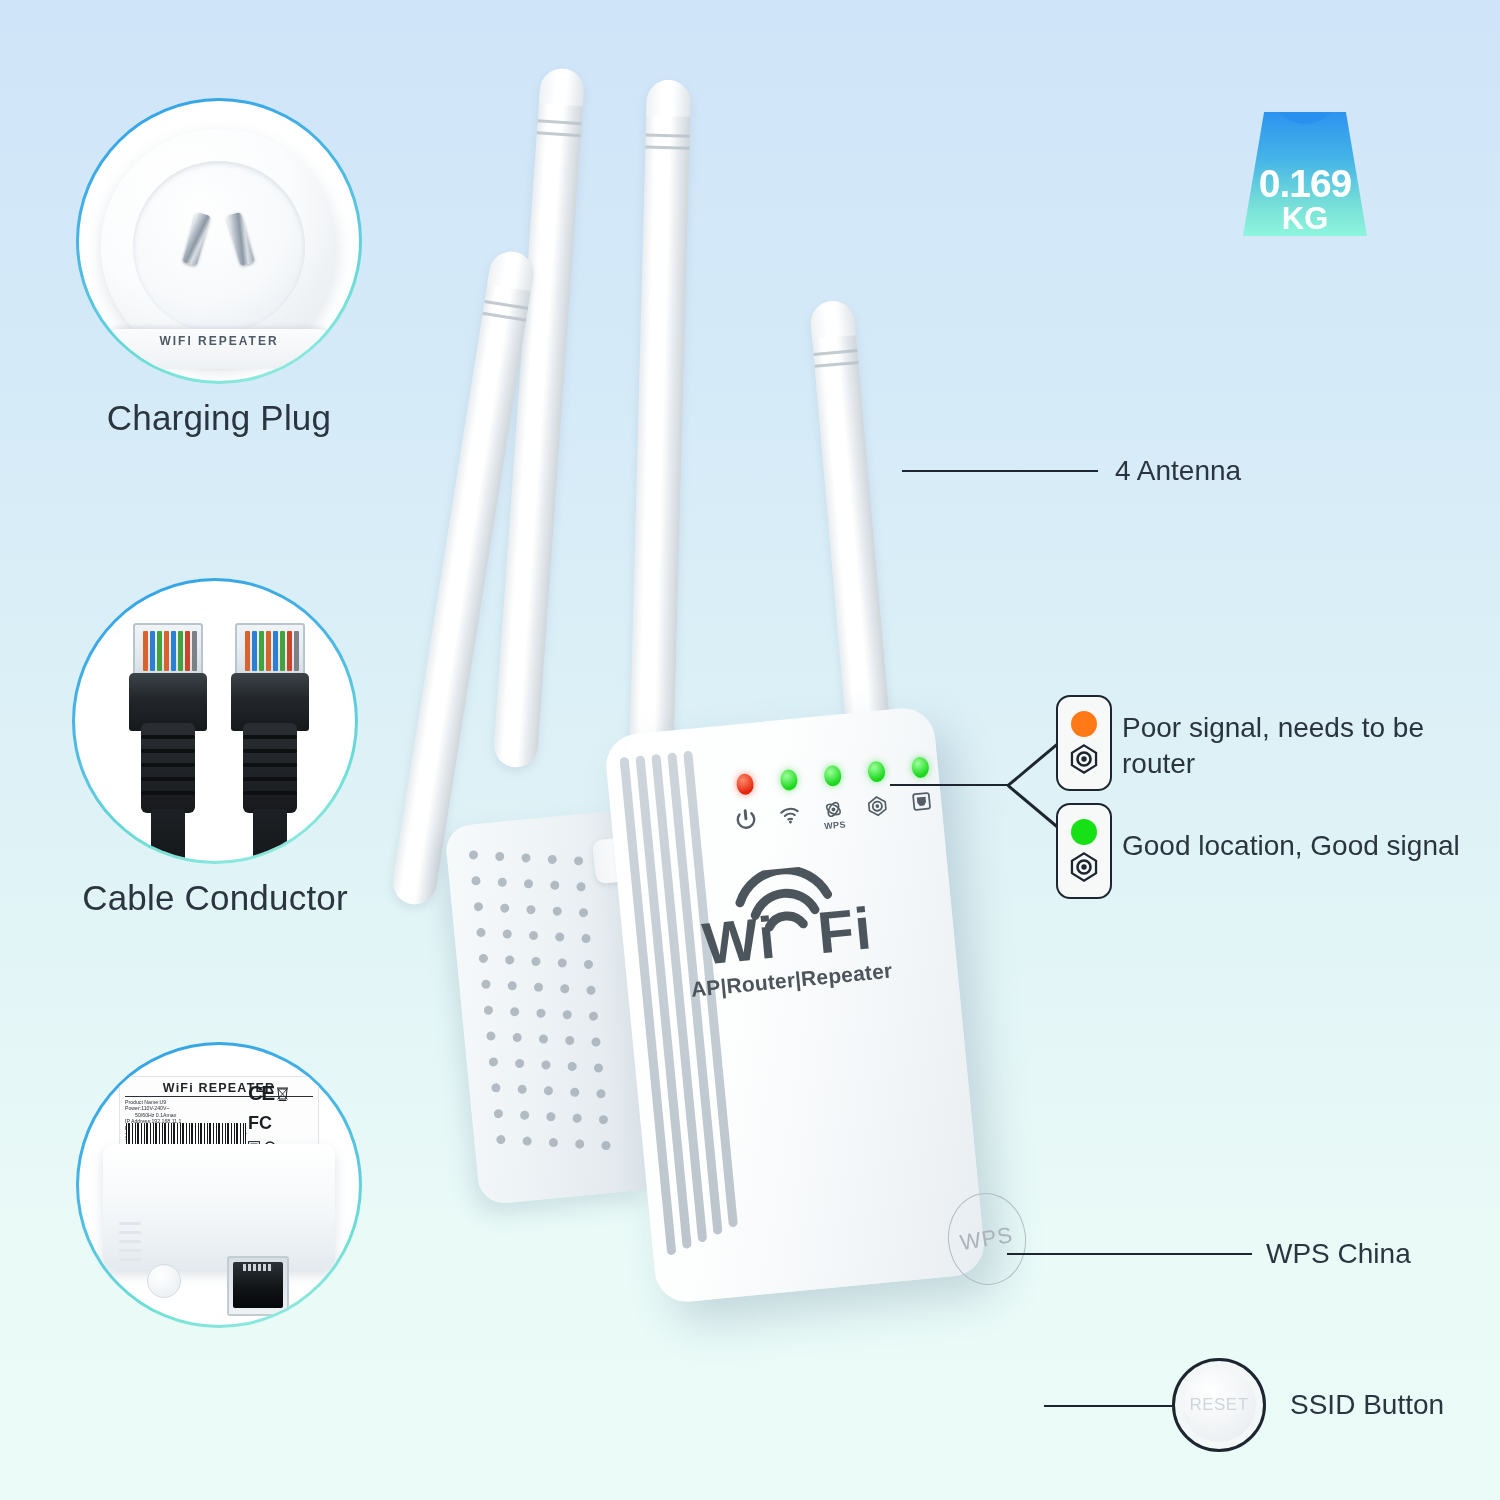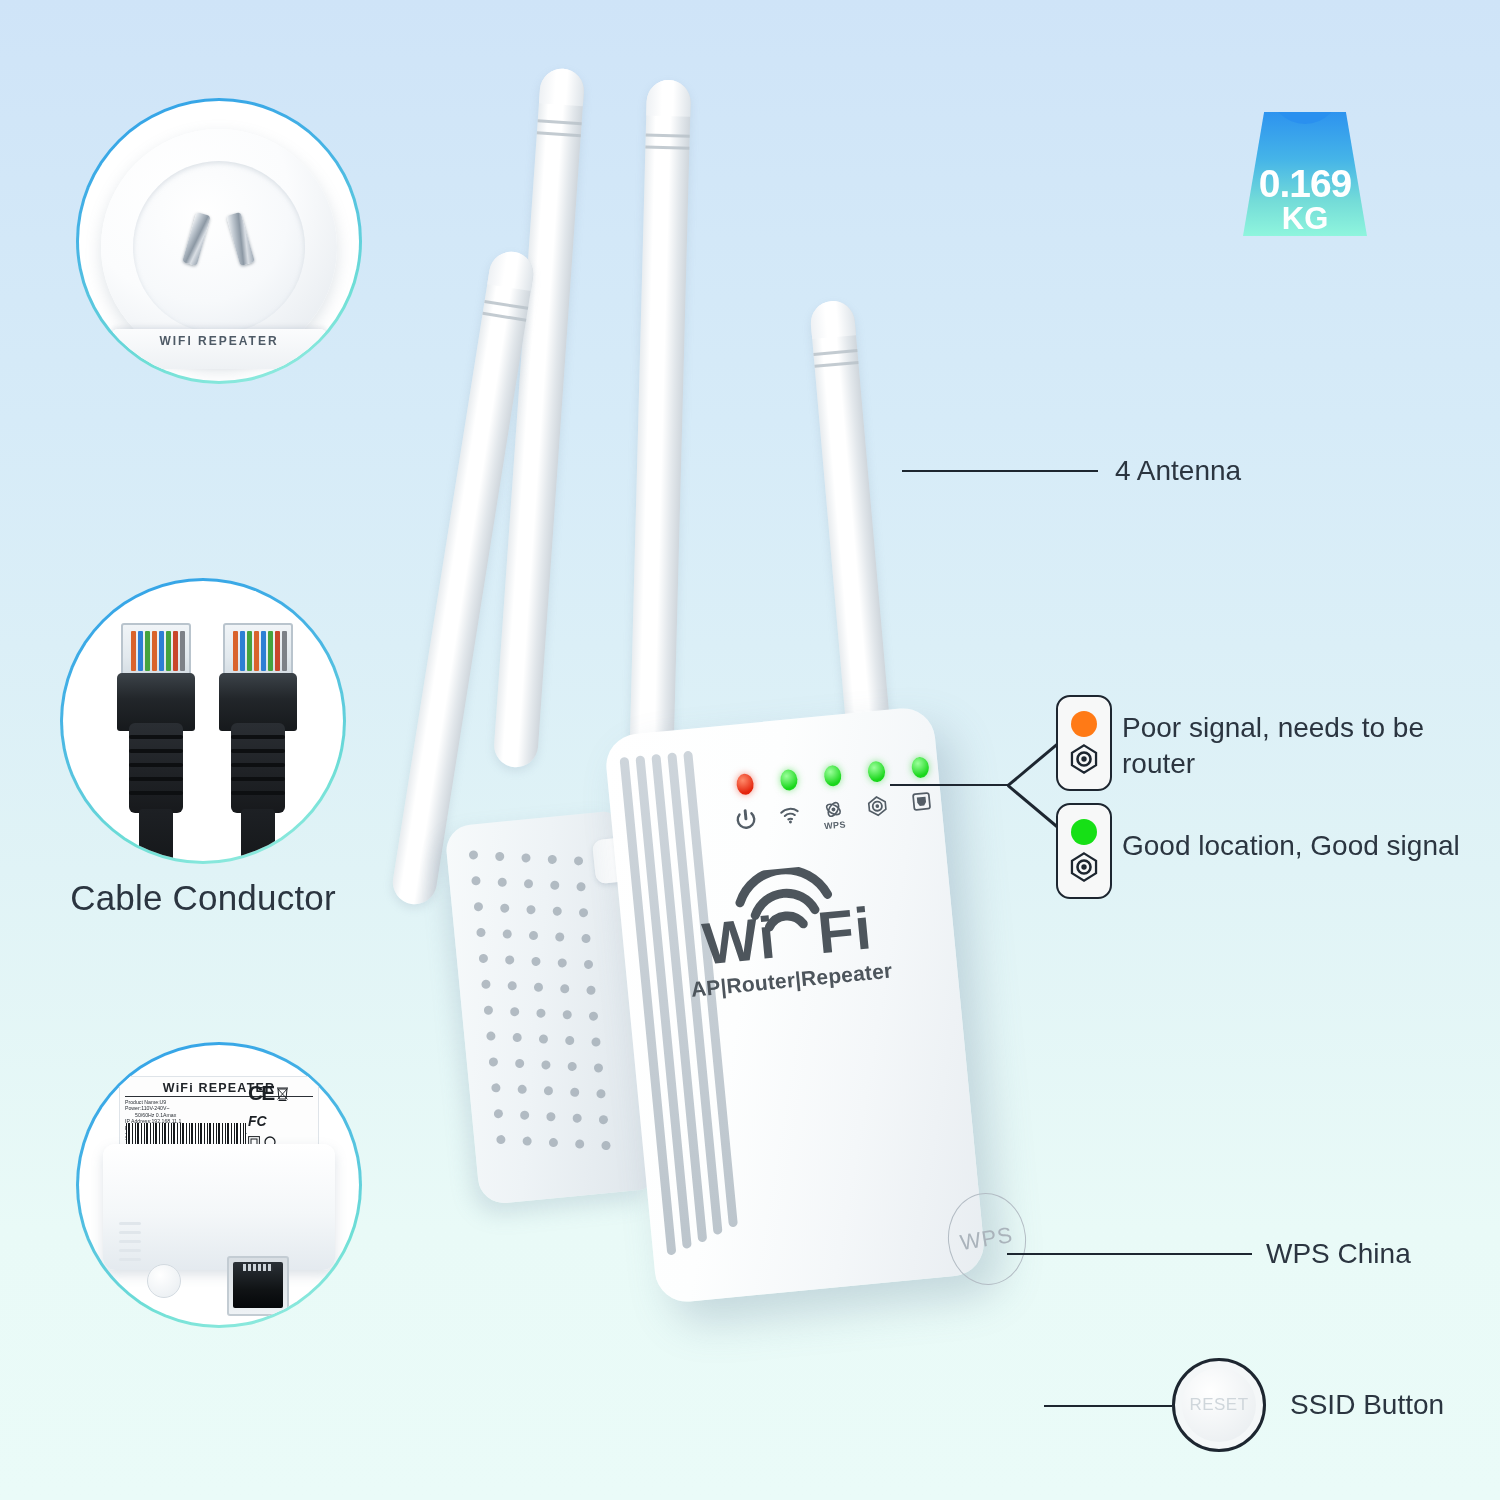--- a/index.html
+++ b/index.html
@@ -105,21 +105,21 @@
     text-align:center; font-size:12.5px; font-weight:700; color:#202429;
     letter-spacing:1.2px; border-bottom:1px solid #2b3036; padding-bottom:1px;
   }
   .bs-lines { font-size:5.2px; line-height:6.4px; color:#2a2f35; margin-top:2px; width:120px; }
   .bs-ssid { font-size:6px; color:#22262b; margin-top:2px; border-top:1px solid #9aa3ab; padding-top:1px; width:122px;}
   .bs-barcode { position:absolute; left:6px; top:46px; width:120px; height:24px;
     background: repeating-linear-gradient(to right,#15181b 0 1px,#fff 1px 2px,#15181b 2px 4px,#fff 4px 6px,#15181b 6px 7px,#fff 7px 9px); }
   .bs-mac { position:absolute; left:6px; top:72px; font-size:7px; font-weight:700; color:#15181b; }
   .bs-marks { position:absolute; right:4px; top:4px; width:66px; height:78px; }
   .bs-ce { font-size:21px; color:#1b1f24; font-weight:700; letter-spacing:-2px; }
-  .bs-fc { font-size:14px; font-weight:700; color:#1b1f24; font-style:italic; }
+  .bs-fc { font-size:18px; font-weight:700; color:#1b1f24; }
   .bs-rohs { font-size:6.5px; font-weight:700; color:#1b1f24; }
   .bs-made { font-size:4.6px; font-weight:700; color:#1b1f24; }
   .bs-port {
     position:absolute; left:124px; top:112px; width:62px; height:60px;
     background: linear-gradient(to bottom,#d8dee3,#eef2f5);
     border:2px solid #c3ccd3; border-radius:3px;
   }
   .bs-port i {
     position:absolute; left:4px; top:4px; width:50px; height:46px;
     background: linear-gradient(to bottom,#2b3137 0%,#101315 60%,#05070a 100%);
@@ -263,23 +263,24 @@
           <div class="plug-face">
             <div class="prong l"></div>
             <div class="prong r"></div>
           </div>
           <div class="plug-band">
             <span>WIFI REPEATER</span>
           </div>
         </div>
       </div>
     </div>
-  </div>
-
-  <div class="feature" style="left:60px; top:578px;">
+    <div class="feature-label">Charging Plug</div>
+  </div>
+
+  <div class="feature" style="left:72px; top:578px;">
     <div class="circle-wrap">
       <div class="circle-inner">
         <div class="cable" style="left:54px;">
           <div class="rj">
             <div class="rj-clear">
                 <div class="rj-wires">
               <i style="background:#d9632c"></i>
                   <i style="background:#2d7fd4"></i>
                   <i style="background:#45a33e"></i>
               <i style="background:#d9632c"></i>

